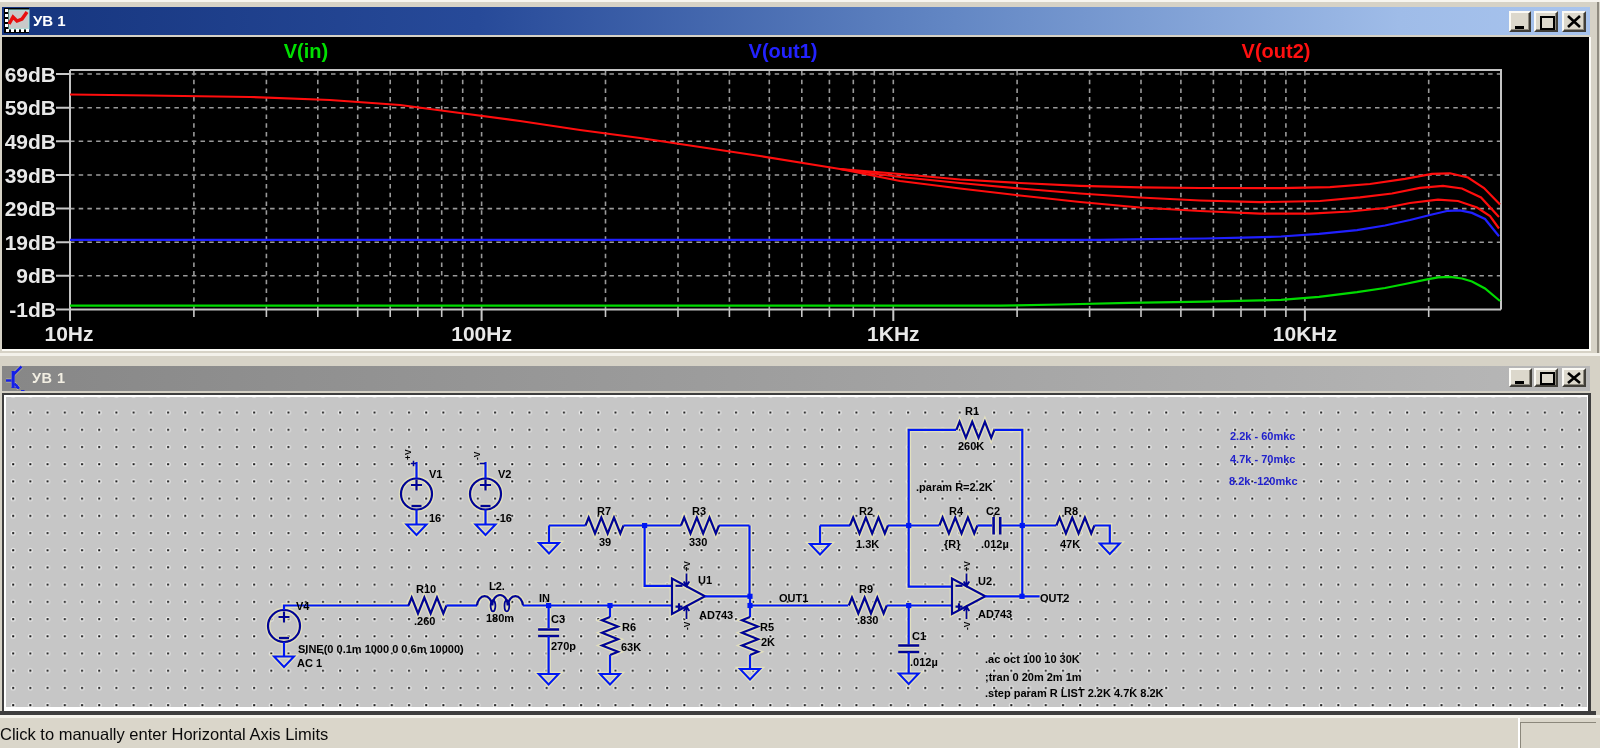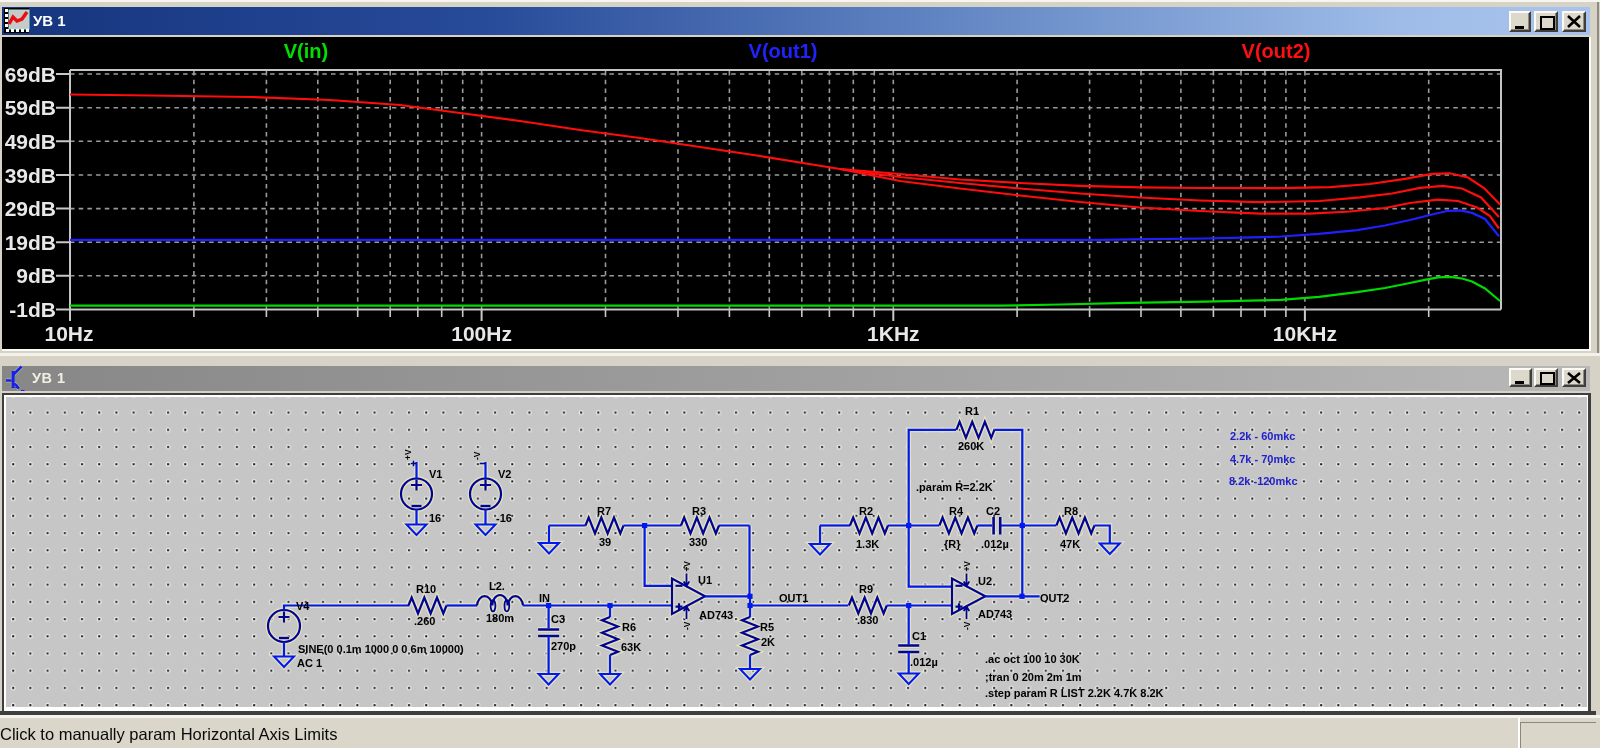--- a/index.html
+++ b/index.html
@@ -405,17 +405,17 @@
 <text x="985" y="663" font-size="11px" font-weight="bold" fill="#000000" text-anchor="start">.ac oct 100 10 30K</text>
 <text x="985" y="681" font-size="11px" font-weight="bold" fill="#000000" text-anchor="start">;tran 0 20m 2m 1m</text>
 <text x="985" y="696.5" font-size="11px" font-weight="bold" fill="#000000" text-anchor="start">.step param R LIST 2.2K 4.7K 8.2K</text>
 
   </svg>
 </div>
 
 <div class="abs" style="left:0;top:711px;width:1596px;height:4px;background:#3E3E3E;"></div>
 <div class="abs" style="left:0;top:715px;width:1600px;height:33px;background:#DAD6CA;">
   <div class="abs" style="left:0;top:0;width:1600px;height:2.5px;background:#F4F2EB;"></div>
-  <div class="abs" style="left:0px;top:9.5px;font-size:16.5px;color:#0A0A0A;">Click to manually param Horizontal Axis Limits</div>
+  <div class="abs" style="left:0px;top:9.5px;font-size:16.5px;color:#0A0A0A;">Click to manually enter Horizontal Axis Limits</div>
   <div class="abs" style="left:1517.5px;top:3px;width:2px;height:30px;background:#FFFFFF;"></div>
   <div class="abs" style="left:1520px;top:7px;width:76px;height:26px;background:#DAD6CA;
        border-top:1.5px solid #8B877B;border-left:1.5px solid #8B877B;box-sizing:border-box;"></div>
 </div>
 
 </body></html>

